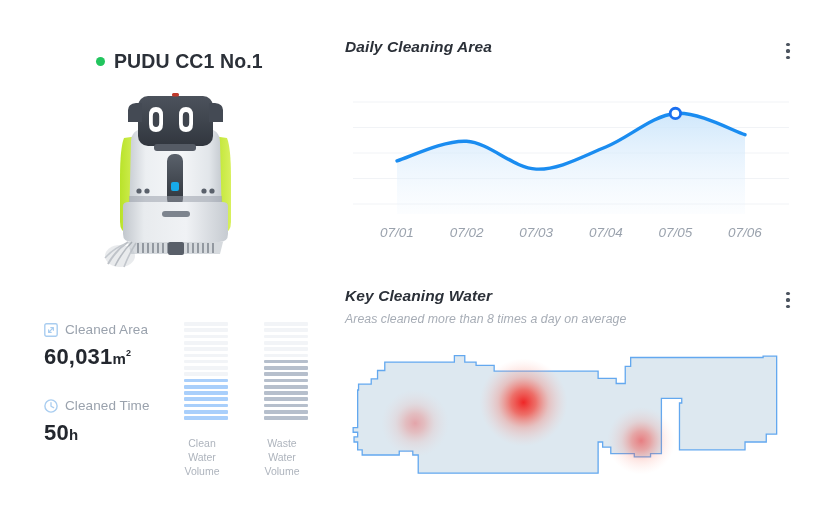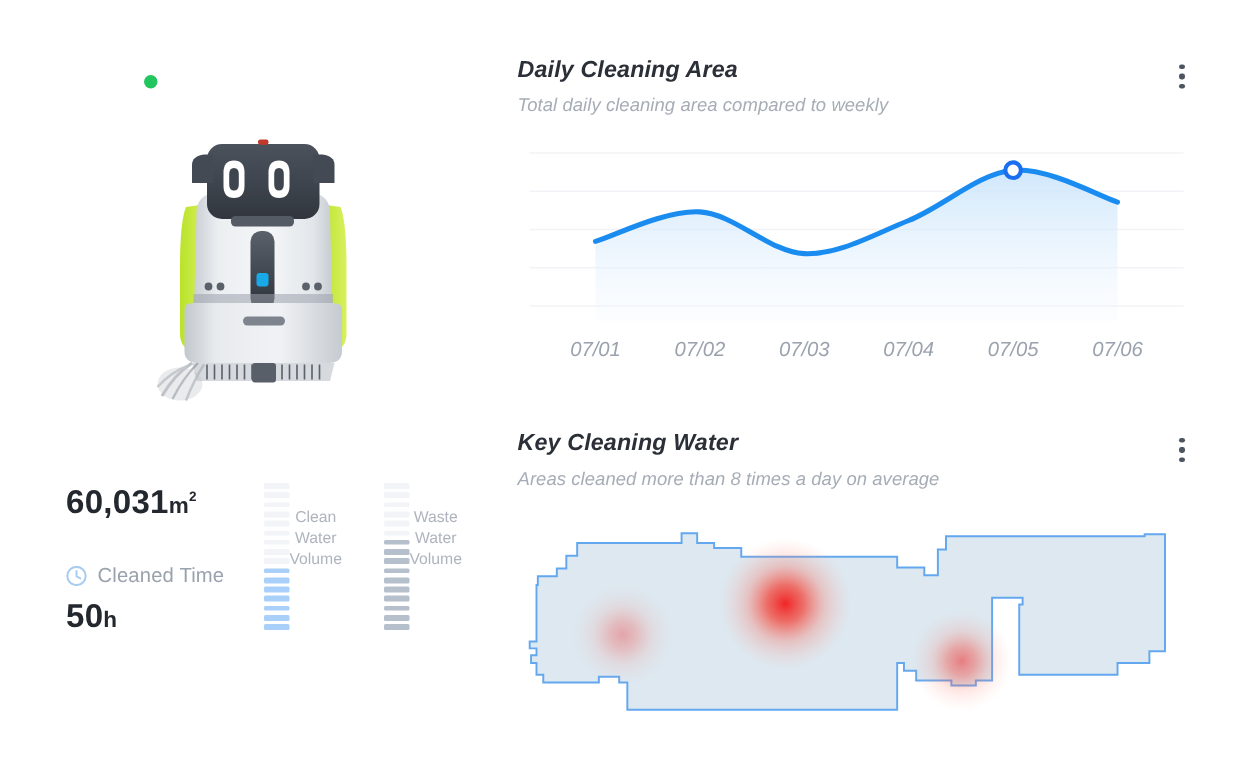--- a/index.html
+++ b/index.html
@@ -30,21 +30,21 @@
   .metric{margin-bottom:28px;}
   .metric-label-row{display:flex;align-items:center;gap:7px;margin-bottom:7px;}
   .metric-ico{width:14px;height:14px;flex:none;display:block;}
   .metric-label{font-size:13.5px;color:#9aa2ad;letter-spacing:.1px;white-space:nowrap;}
   .metric-value{font-size:22px;font-weight:700;color:#23272e;letter-spacing:.2px;white-space:nowrap;}
   .metric-value .unit{font-size:15px;font-weight:700;}
   .metric-value sup{font-size:9px;font-weight:700;vertical-align:super;line-height:0;}
 
   
   .gauges{position:absolute;left:176px;top:322px;width:140px;display:flex;gap:28px;}
-  .gauge{width:52px;display:flex;flex-direction:row;align-items:flex-start;}
+  .gauge{width:52px;display:flex;flex-direction:column;align-items:flex-end;}
   .gauge-bars{display:flex;flex-direction:column-reverse;gap:2.6px;width:44px;height:98px;justify-content:flex-start;}
   .bar{height:4.2px;border-radius:1px;width:100%;display:block;}
   .gauge-caption{margin-top:16px;font-size:10.5px;line-height:14px;color:#aeb4bd;text-align:center;white-space:pre-line;}
 
   
   .right-panel{position:absolute;left:333px;top:0;width:494px;height:515px;}
 
   .card{position:absolute;left:12px;width:452px;font-style:italic;}
   .card-daily{top:38px;}
   .card-key{top:287px;}
@@ -63,20 +63,21 @@
 </style>
 </head>
 <body>
 
 <div class="page">
 
   <div class="left-panel">
 
     <div class="device-header">
       <span class="status-dot"></span>
+      <span class="device-name">PUDU CC1 No.1</span>
     </div>
 
     <div class="robot-wrap">
       <svg class="robot-svg" viewBox="0 0 155 190" xmlns="http://www.w3.org/2000/svg">
         <defs>
           <linearGradient id="bodyG" x1="0" y1="0" x2="1" y2="0">
             <stop offset="0" stop-color="#c9ced4"></stop>
             <stop offset="0.18" stop-color="#eceff2"></stop>
             <stop offset="0.55" stop-color="#f4f6f8"></stop>
             <stop offset="0.86" stop-color="#e2e6ea"></stop>
@@ -162,20 +163,27 @@
           <path d="M38 161 Q31 172 26 185" stroke="#b4b9bf" stroke-width="1.6" fill="none"></path>
           <path d="M27 162 Q16 166 7 176" stroke="#b9bec4" stroke-width="1.6" fill="none"></path>
           <ellipse cx="22" cy="174" rx="15" ry="11" fill="#b9bec4" opacity="0.38"></ellipse>
         </g>
       </svg>
     </div>
 
     <div class="metrics">
 
       <div class="metric">
+        <div class="metric-label-row">
+          <svg class="metric-ico" viewBox="0 0 14 14">
+            <rect x="0.8" y="0.8" width="12.4" height="12.4" rx="1.6" fill="none" stroke="#a9cdf0" stroke-width="1.4"></rect>
+            <path d="M4.6 9.4 L9.4 4.6 M9.4 4.6 L9.4 7.2 M9.4 4.6 L6.8 4.6 M4.6 9.4 L4.6 6.8 M4.6 9.4 L7.2 9.4" stroke="#a9cdf0" stroke-width="1.2" fill="none" stroke-linecap="round"></path>
+          </svg>
+          <span class="metric-label">Cleaned Area</span>
+        </div>
         <div class="metric-value"><span>60,031</span><span class="unit">m</span><sup>2</sup></div>
       </div>
 
       <div class="metric">
         <div class="metric-label-row">
           <svg class="metric-ico" viewBox="0 0 14 14">
             <circle cx="7" cy="7" r="6.1" fill="none" stroke="#a9cdf0" stroke-width="1.4"></circle>
             <path d="M7 3.6 L7 7.2 L9.6 8.6" stroke="#a9cdf0" stroke-width="1.3" fill="none" stroke-linecap="round" stroke-linejoin="round"></path>
           </svg>
           <span class="metric-label">Cleaned Time</span>
@@ -232,21 +240,20 @@
       </div>
     </div>
 
   </div>
 
   <div class="right-panel">
 
     <div class="card card-daily">
       <div class="card-head">
         <div class="card-title">Daily Cleaning Area</div>
-        <div class="card-sub">Total daily cleaning area compared to weekly</div>
         <div class="kebab">
             <i></i>
             <i></i>
             <i></i>
           </div>
       </div>
       <div class="chart-area">
         <svg class="chart-svg" viewBox="0 0 452 150" xmlns="http://www.w3.org/2000/svg">
           <defs>
             <linearGradient id="areaFill" x1="0" y1="0" x2="0" y2="1">

